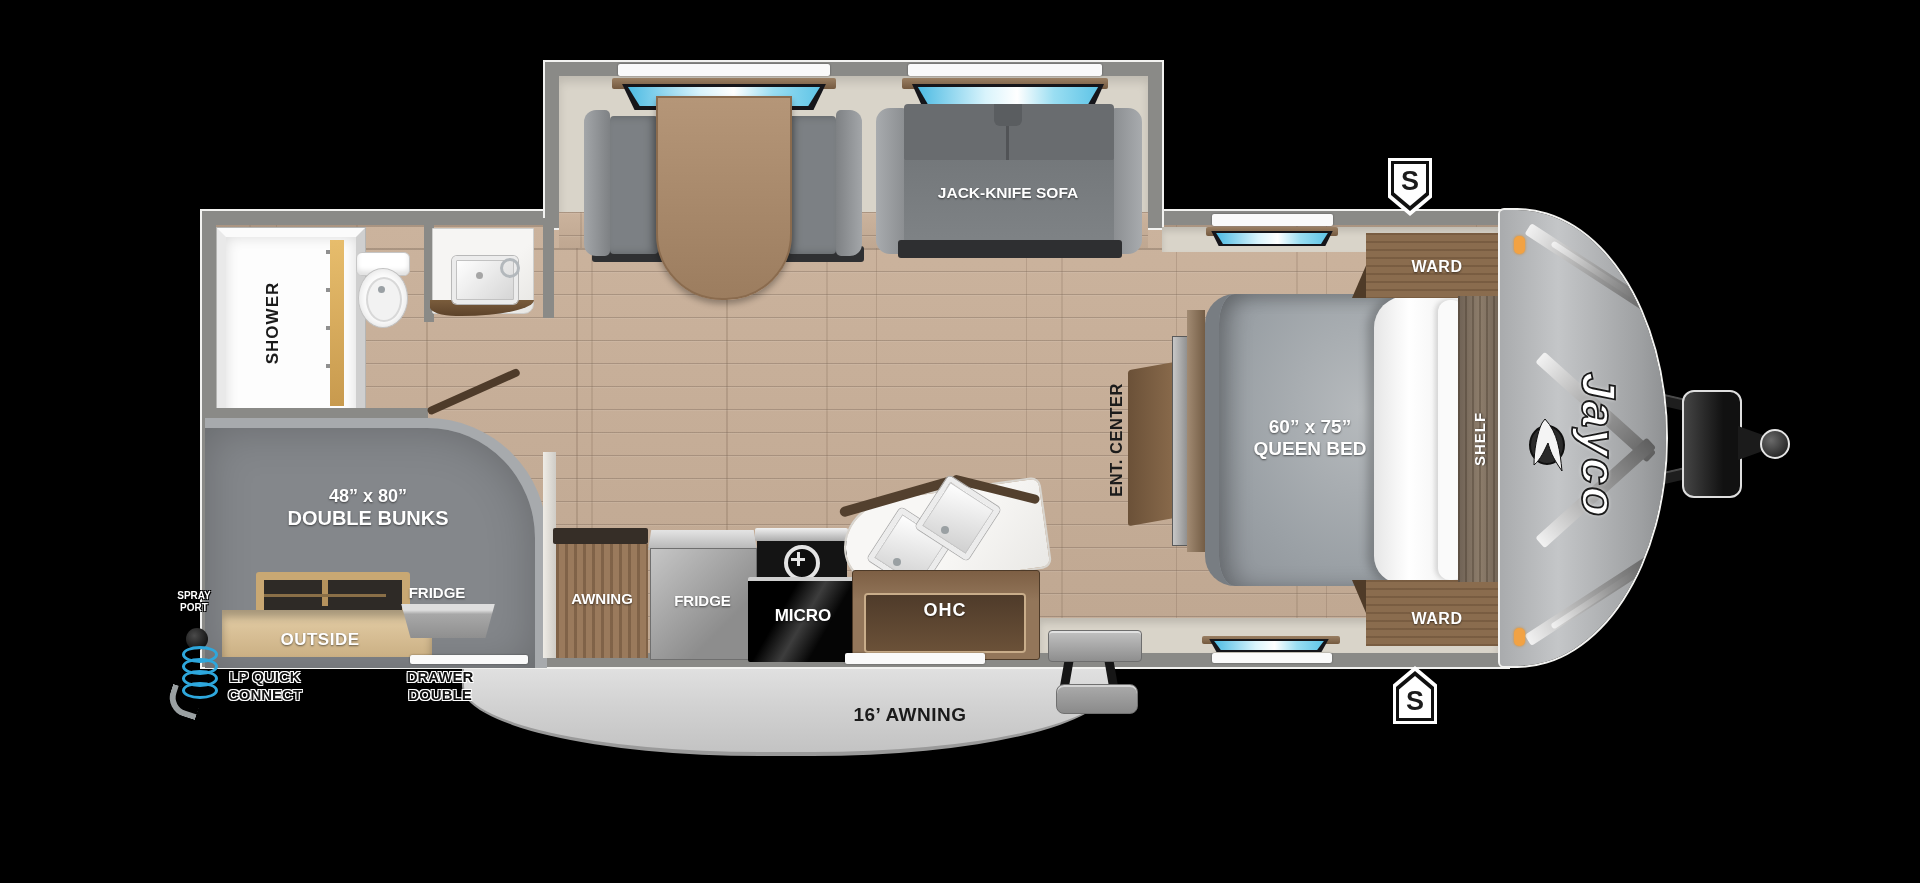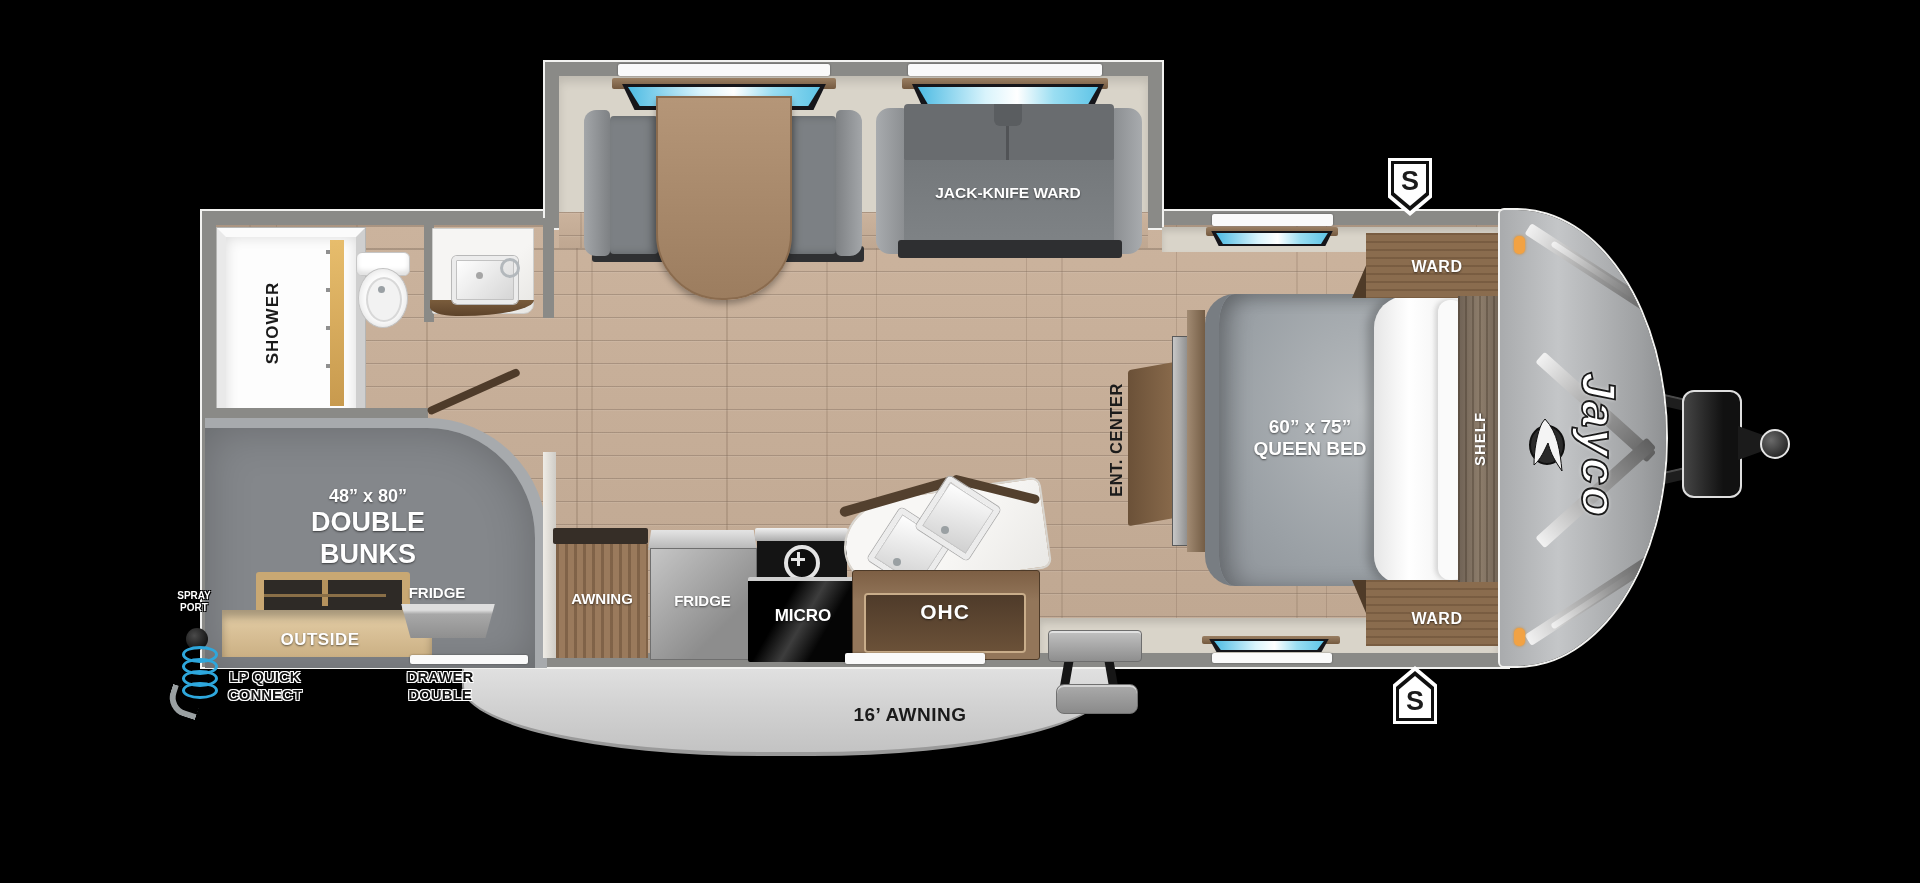--- a/index.html
+++ b/index.html
@@ -85,21 +85,21 @@
 
   <div class="a" style="left:876px;top:108px;width:30px;height:146px;border-radius:14px 4px 4px 14px;
               background:linear-gradient(90deg,#a8abae,#8a8d90);"></div>
   <div class="a" style="left:1112px;top:108px;width:30px;height:146px;border-radius:4px 14px 14px 4px;
               background:linear-gradient(90deg,#8a8d90,#a8abae);"></div>
   <div class="a" style="left:904px;top:104px;width:210px;height:58px;background:#696c6f;border-radius:4px;"></div>
   <div class="a" style="left:1006px;top:104px;width:3px;height:58px;background:#515356;"></div>
   <div class="a" style="left:994px;top:104px;width:28px;height:22px;background:#5a5d60;border-radius:0 0 6px 6px;"></div>
   <div class="a" style="left:904px;top:160px;width:210px;height:86px;background:linear-gradient(180deg,#74787b,#7f8386);"></div>
   <div class="a" style="left:898px;top:240px;width:224px;height:18px;background:#2e2f31;border-radius:3px;"></div>
-  <div class="a lbl" style="left:908px;top:184px;width:200px;font-size:15.5px;">JACK-KNIFE WARD</div>
+  <div class="a lbl" style="left:908px;top:184px;width:200px;font-size:15.5px;">JACK-KNIFE SOFA</div>
 
   <div class="a" style="left:217px;top:228px;width:130px;height:190px;background:#fdfdfd;
               border:9px solid;border-color:#fbfbfb #cfcfcf #c9c9c9 #e9e9e9;outline:1px solid #b5b5b3;
               box-shadow:inset 0 0 14px rgba(0,0,0,.14);"></div>
   <div class="a" style="left:330px;top:240px;width:14px;height:166px;
               background:linear-gradient(180deg,#e7bd6c,#c89a4e);"></div>
   <div class="a" style="left:326px;top:250px;width:4px;height:150px;
               background:repeating-linear-gradient(180deg,#8f8f8f 0 4px,rgba(0,0,0,0) 4px 38px);"></div>
   <div class="a lbl-dark" style="left:213px;top:313px;width:120px;height:20px;font-size:17px;letter-spacing:1px;
               transform:rotate(-90deg);">SHOWER</div>
@@ -126,21 +126,21 @@
   <div class="a wall" style="left:214px;top:408px;width:214px;height:14px;"></div>
   <div class="a" style="left:428px;top:408px;width:100px;height:8px;background:#4e3b2a;border-radius:4px;
               transform:rotate(-24deg);transform-origin:left center;"></div>
   <div class="a wall" style="left:543px;top:218px;width:11px;height:100px;"></div>
 
   <div class="a" style="left:205px;top:418px;width:330px;height:240px;background:#84878b;
               border-top:10px solid #a7aaad;border-right:12px solid #a7aaad;
               border-radius:0 120px 0 0;box-shadow:inset 0 0 46px rgba(0,0,0,.22);"></div>
   <div class="a lbl" style="left:268px;top:486px;width:200px;">
       <div style="font-size:18px;">48” x 80”</div>
-      <div style="font-size:27px;">DOUBLE BUNKS</div>
+      <div style="font-size:20px;">DOUBLE BUNKS</div>
   </div>
   <div class="a" style="left:256px;top:572px;width:138px;height:42px;background:#2e2a26;
               border:8px solid #c9a873;border-radius:3px;">
       <div class="a" style="left:58px;top:0;width:6px;height:26px;background:#b5925d;"></div>
       <div class="a" style="left:0;top:14px;width:122px;height:3px;background:#8a6f47;"></div>
   </div>
   <div class="a" style="left:222px;top:610px;width:210px;height:47px;
               background:linear-gradient(180deg,#e5cfa8,#cbb084);box-shadow:inset 0 7px 9px rgba(0,0,0,.28);"></div>
   <div class="a lbl" style="left:240px;top:630px;width:160px;font-size:17px;letter-spacing:.5px;">OUTSIDE</div>
   <div class="a lbl" style="left:392px;top:584px;width:90px;font-size:15px;">FRIDGE</div>
@@ -184,21 +184,21 @@
               background:linear-gradient(160deg,#ffffff,#cfcfcf);border:5px solid #ececec;
               box-shadow:0 0 0 1px #b0b0b0,inset 0 0 0 1px #c4c4c4;"></div>
   <div class="a" style="left:893px;top:558px;width:8px;height:8px;border-radius:50%;background:#9aa0a3;"></div>
   <div class="a" style="left:941px;top:526px;width:8px;height:8px;border-radius:50%;background:#9aa0a3;"></div>
 
   <div class="a" style="left:852px;top:570px;width:186px;height:88px;border:1px solid #4d3a28;border-radius:3px;
               background:linear-gradient(180deg,#7d5f44,#93765a 34%);">
       <div class="a" style="left:13px;top:24px;width:158px;height:56px;border-radius:2px;
                   background:linear-gradient(180deg,#4f3b2a,#6b5138);box-shadow:0 0 0 2px #c9ad8a;"></div>
   </div>
-  <div class="a lbl" style="left:885px;top:600px;width:120px;font-size:21px;letter-spacing:1px;">OHC</div>
+  <div class="a lbl" style="left:885px;top:600px;width:120px;font-size:18px;letter-spacing:1px;">OHC</div>
 
   <div class="a beige" style="left:1162px;top:227px;width:336px;height:25px;box-shadow:inset 0 4px 6px rgba(0,0,0,.12);"></div>
   <div class="a beige" style="left:1040px;top:618px;width:458px;height:35px;box-shadow:inset 0 5px 7px rgba(0,0,0,.12);"></div>
 
   <div class="a whitebar" style="left:1212px;top:214px;width:121px;height:12px;"></div>
   <div class="a sill" style="left:1206px;top:227px;width:132px;height:9px;"></div>
   <div class="a win-frame" style="left:1210px;top:231px;width:124px;height:15px;"></div>
   <div class="a win-glass" style="left:1215px;top:233px;width:114px;height:11px;"></div>
   <div class="a sill" style="left:1202px;top:636px;width:138px;height:8px;"></div>
   <div class="a win-frame" style="left:1208px;top:639px;width:122px;height:13px;"></div>

